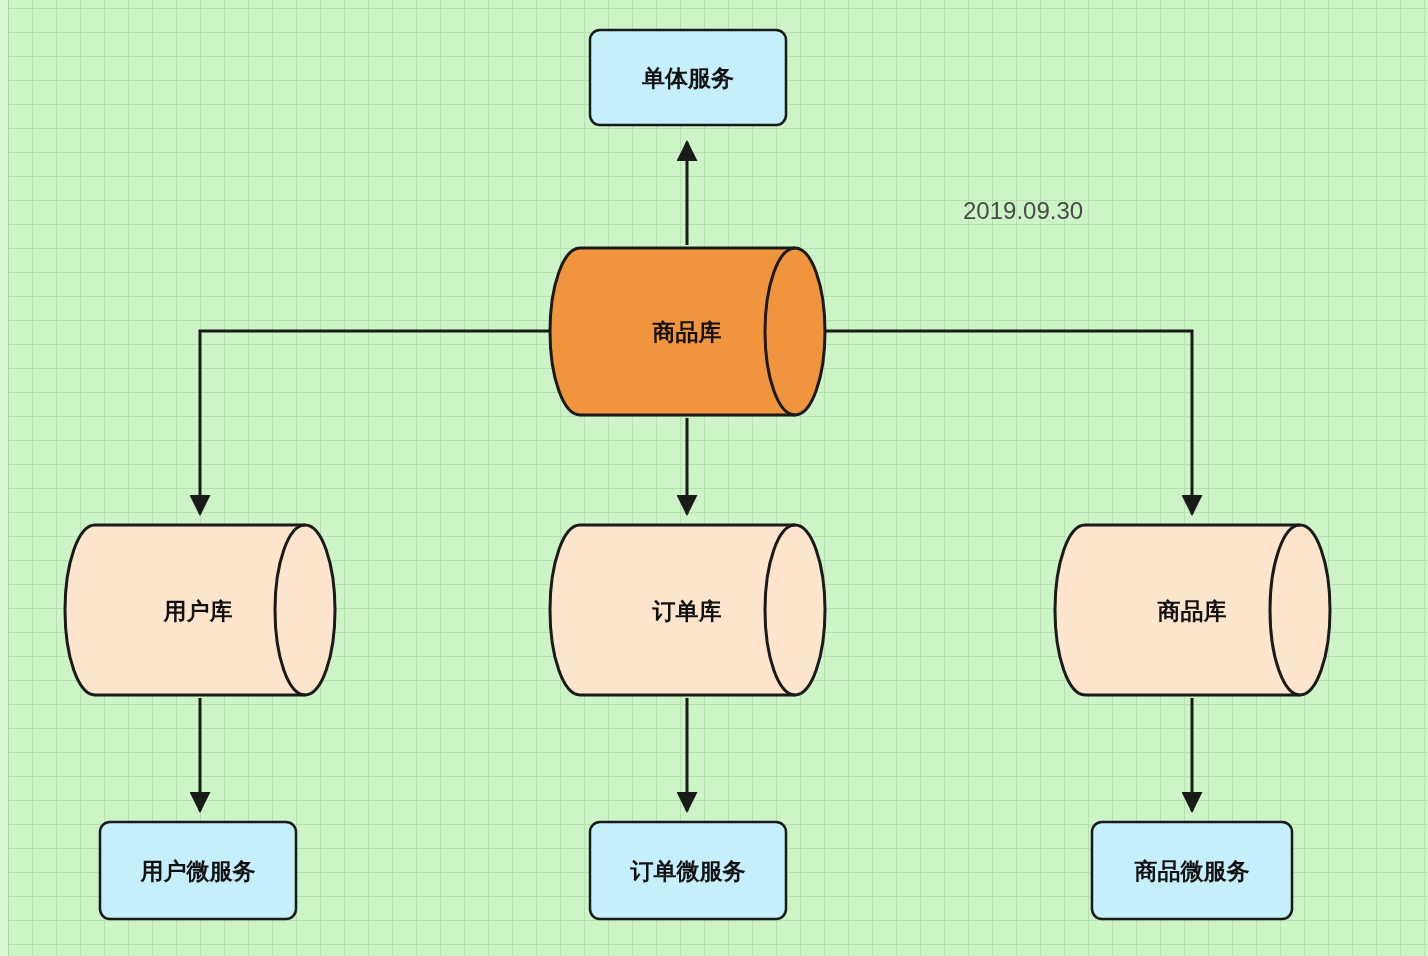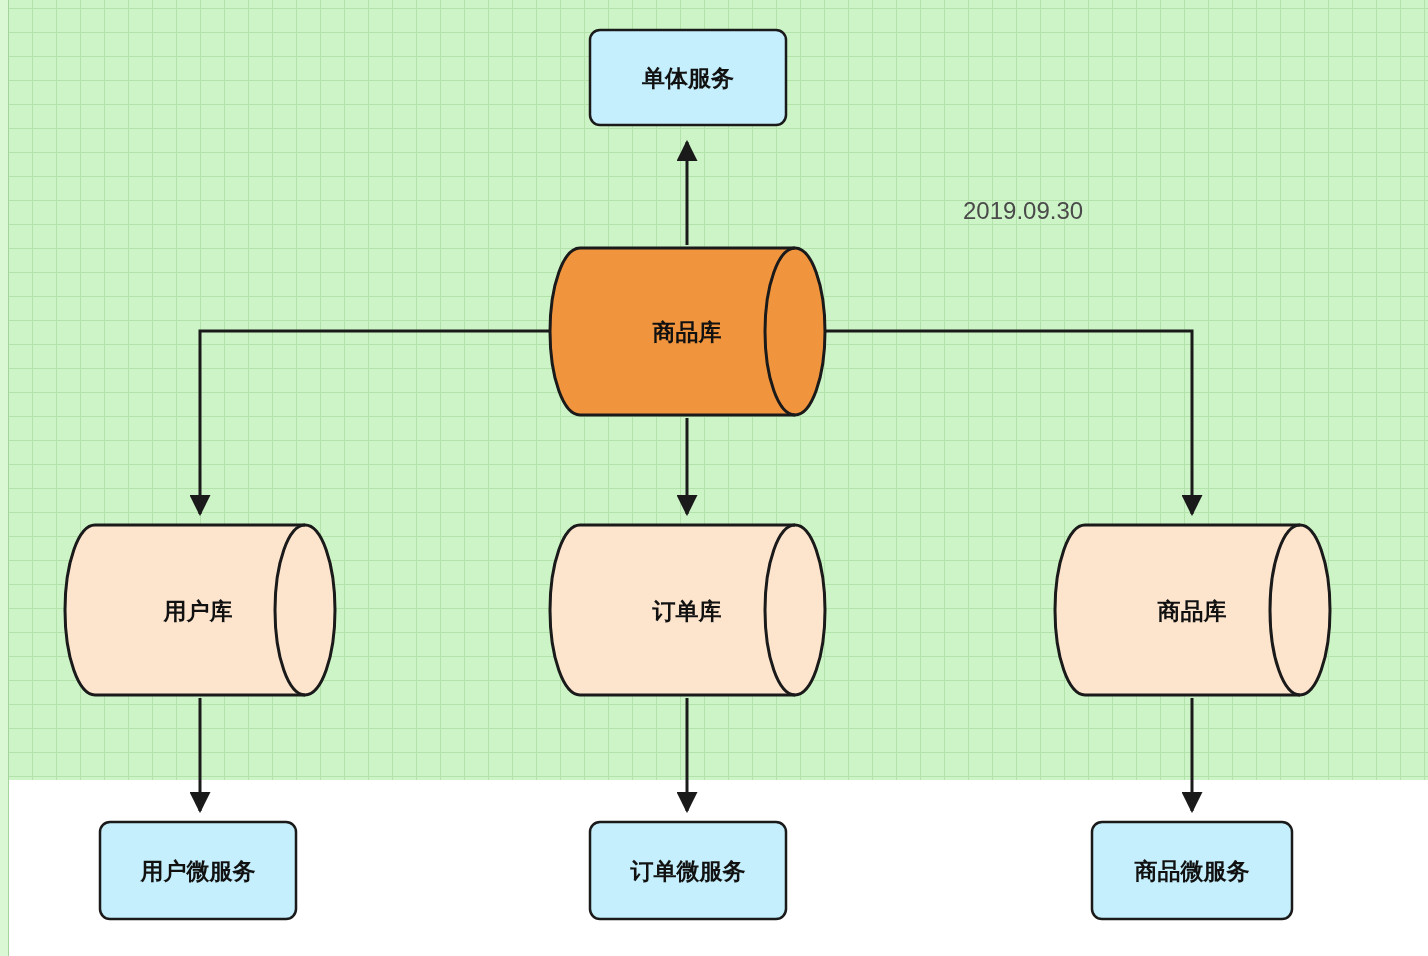--- a/index.html
+++ b/index.html
@@ -13,21 +13,21 @@
     --cyl_peach:#fce4cd;
     --date_color:#4a4a4a;
   }
   html,body{margin:0;padding:0;}
   body{
     width:1428px;height:956px;overflow:hidden;
     font-family:"Liberation Sans", sans-serif;
   }
   .canvas{
     position:relative;
-    width:1428px;height:780px;
+    width:1428px;height:956px;
     background-color:var(--bg);
     background-image:
       linear-gradient(to right, var(--grid) 1px, transparent 1px),
       linear-gradient(to bottom, var(--grid) 1px, transparent 1px);
     background-size:24px 24px;
     background-position:8px 8px;
   }
   .left-edge{
     position:absolute;left:0;top:0;width:8px;height:956px;
     background:var(--edge);

